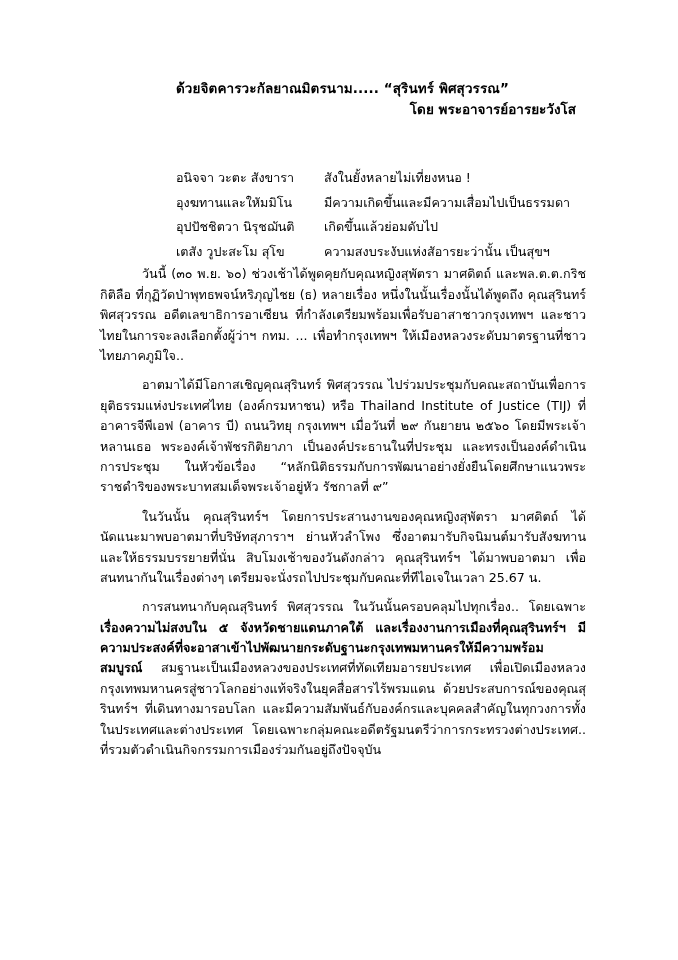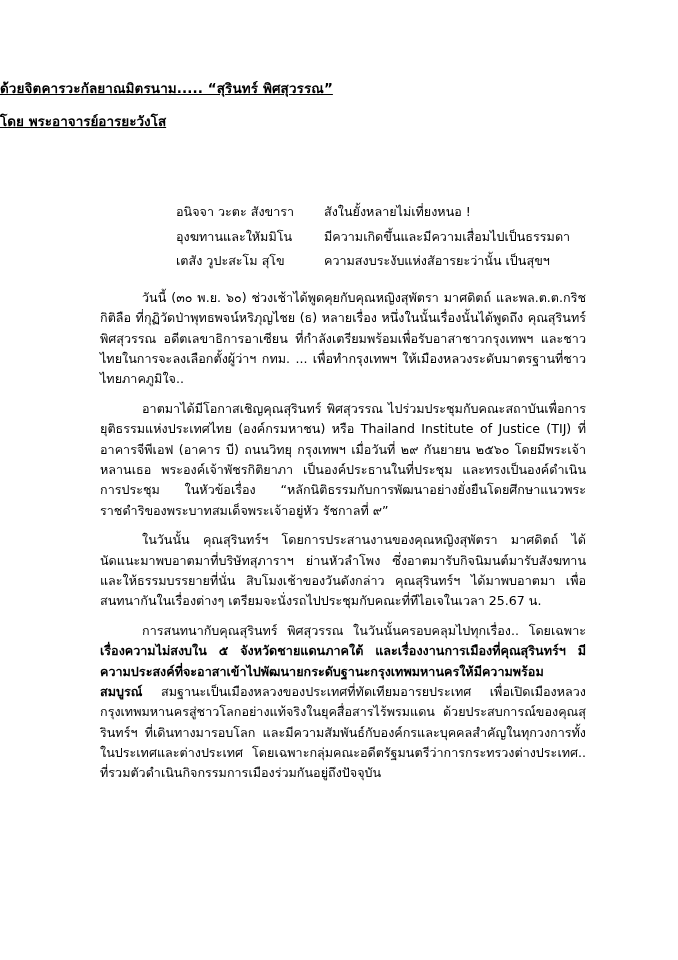--- a/index.html
+++ b/index.html
@@ -17,53 +17,52 @@
   }
   .page {
     width: 678px;
     height: 960px;
     position: relative;
     box-sizing: border-box;
     padding: 0;
   }
   .title-block {
     margin-top: 78px;
+    padding-left: 176px;
     padding-right: 80px;
-    text-decoration: underline;
   }
   .doc-title {
     font-size: 13.5px;
     font-weight: bold;
     line-height: 1.5;
     letter-spacing: 0.1px;
   }
   .doc-author {
     font-size: 13.5px;
     font-weight: bold;
-    margin-top: 12px;
+    text-align: right;
     padding-right: 22px;
   }
   .verse {
-    margin-top: 68px;
+    margin-top: 46px;
     padding-left: 176px;
     font-size: 12.6px;
     line-height: 1.95;
   }
   .verse-row {
     display: flex;
   }
   .verse-pali {
     width: 148px;
     flex: 0 0 148px;
   }
   .verse-thai {
     flex: 1 1 auto;
   }
   .body-block {
-    margin-top: 14px;
     padding-left: 100px;
     padding-right: 92px;
   }
   p.para {
     font-size: 12.6px;
     line-height: 1.62;
     margin: 0 0 9px 0;
     text-align: justify;
     text-justify: inter-word;
   }
@@ -88,20 +87,24 @@
   <div class="verse">
     <div class="verse-row">
       <div class="verse-pali">อนิจจา วะตะ สังขารา</div>
       <div class="verse-thai">สังในยั้งหลายไม่เที่ยงหนอ !</div>
     </div>
     <div class="verse-row">
       <div class="verse-pali">อุงฆทานและใหัมมิโน</div>
       <div class="verse-thai">มีความเกิดขึ้นและมีความเสื่อมไปเป็นธรรมดา</div>
     </div>
     <div class="verse-row">
+      <div class="verse-pali">อุปปัชชิตวา นิรุชฌันติ</div>
+      <div class="verse-thai">เกิดขึ้นแล้วย่อมดับไป</div>
+    </div>
+    <div class="verse-row">
       <div class="verse-pali">เตสัง วูปะสะโม สุโข</div>
       <div class="verse-thai">ความสงบระงับแห่งสัอารยะว่านั้น เป็นสุขฯ</div>
     </div>
   </div>
 
   <div class="body-block">
     <p class="para">
       <span class="indent"></span><span>วันนี้ (๓๐ พ.ย. ๖๐) ช่วงเช้าได้พูดคุยกับคุณหญิงสุพัตรา มาศดิตถ์ และพล.ต.ต.กริช กิติลือ ที่กุฏิวัดป่าพุทธพจน์หริภุญไชย (ธ) หลายเรื่อง หนึ่งในนั้นเรื่องนั้นได้พูดถึง คุณสุรินทร์ พิศสุวรรณ อดีตเลขาธิการอาเซียน ที่กำลังเตรียมพร้อมเพื่อรับอาสาชาวกรุงเทพฯ และชาวไทยในการจะลงเลือกตั้งผู้ว่าฯ กทม. ... เพื่อทำกรุงเทพฯ ให้เมืองหลวงระดับมาตรฐานที่ชาวไทยภาคภูมิใจ..</span>
     </p>
     <p class="para">

